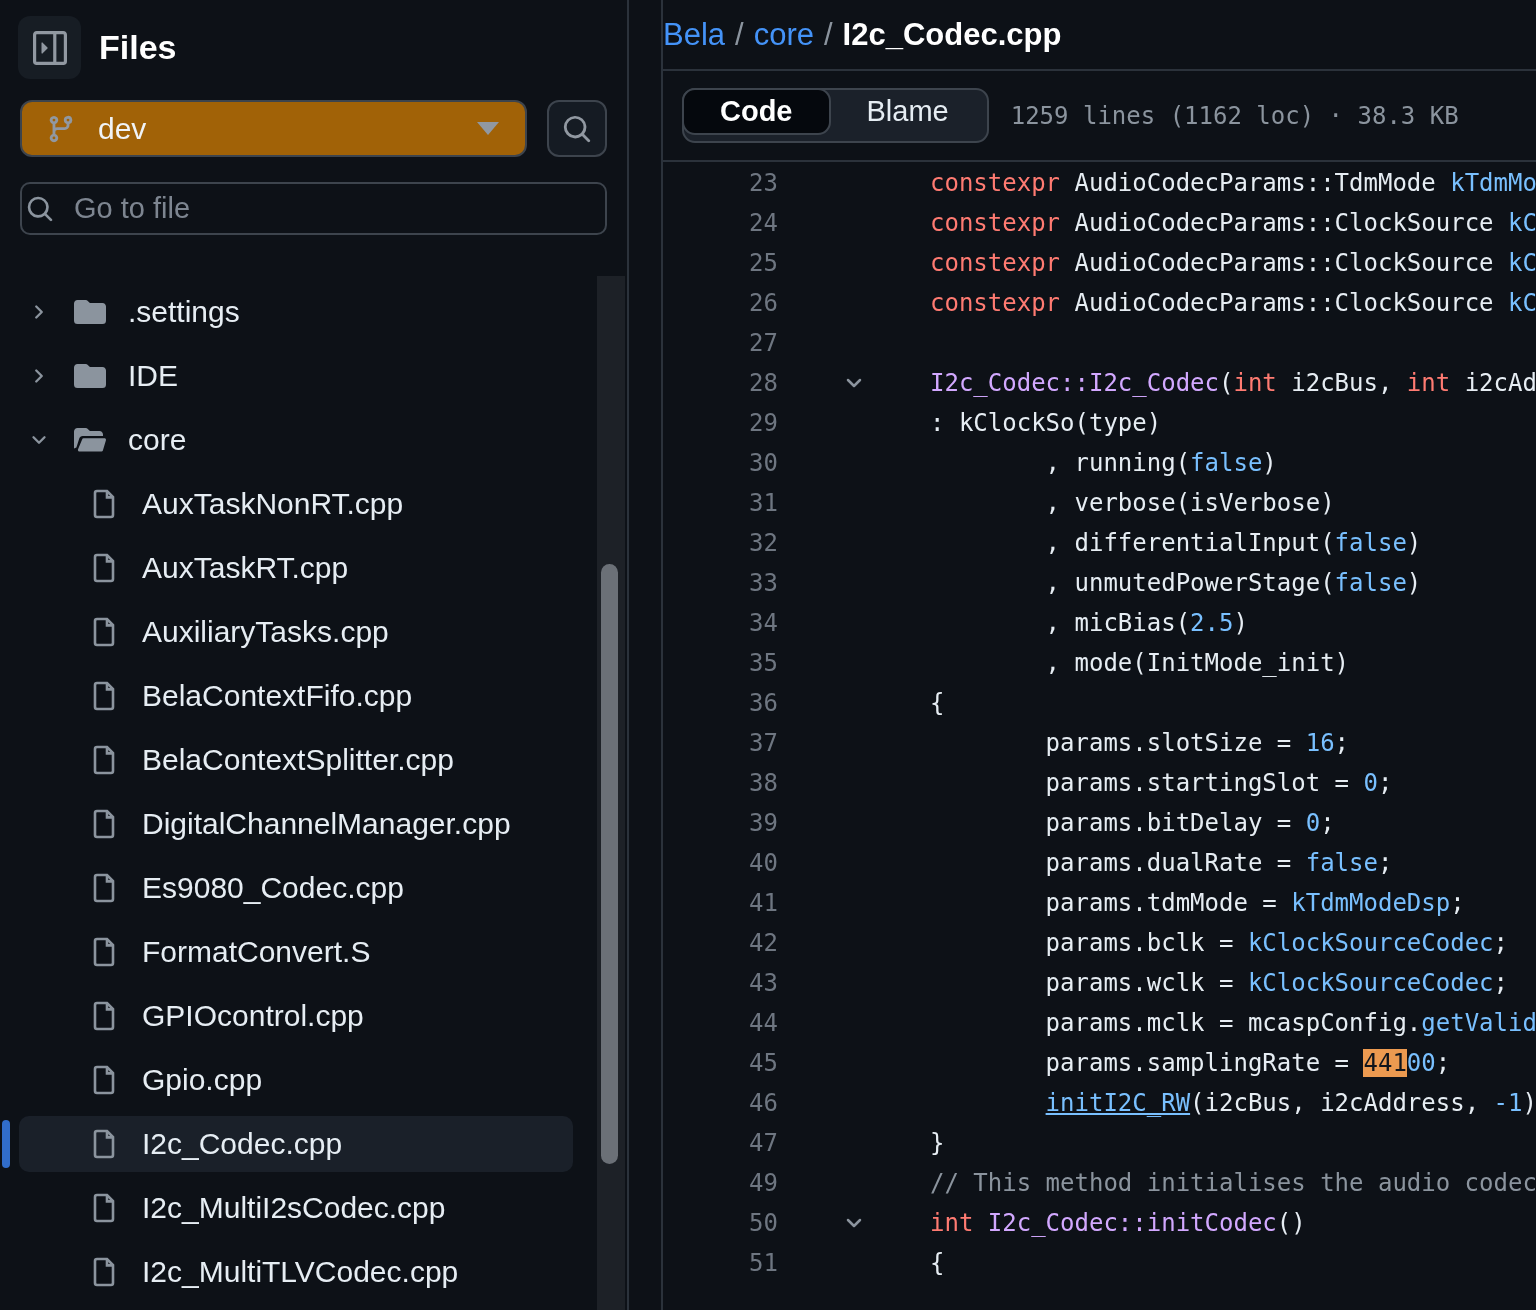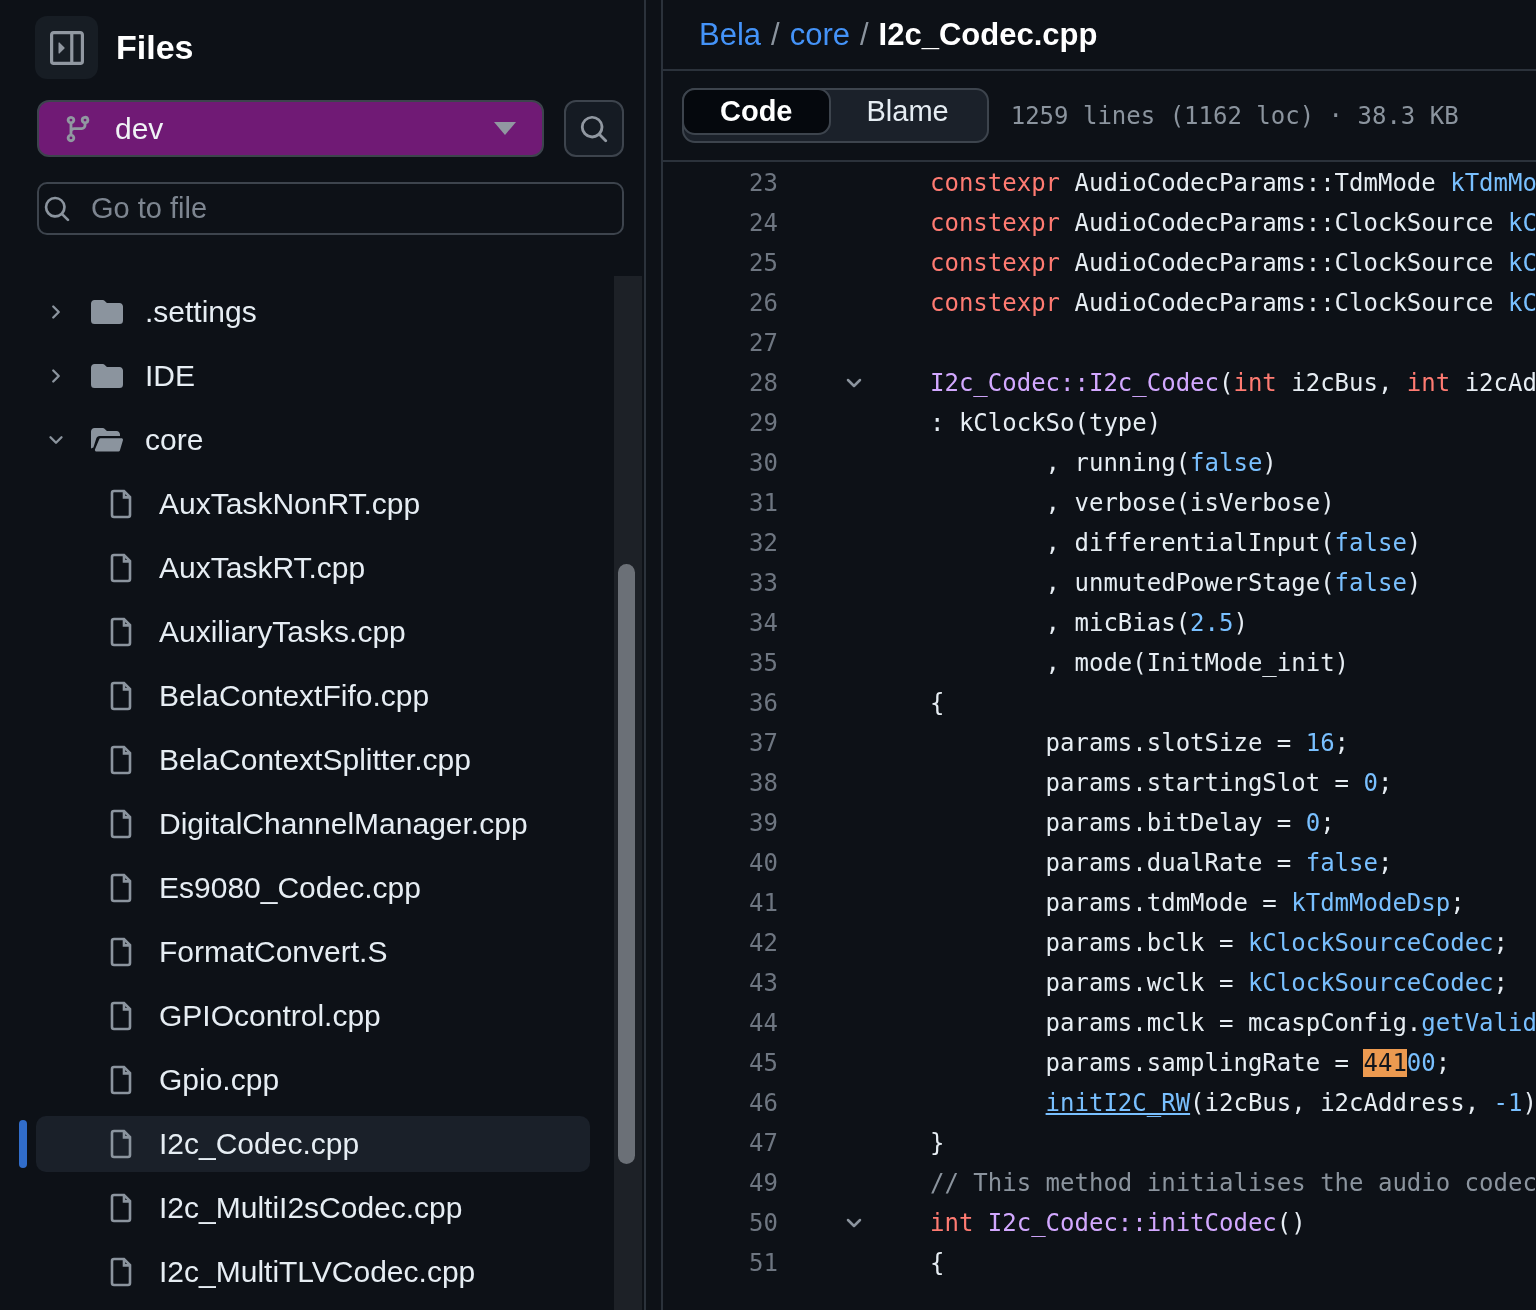--- a/index.html
+++ b/index.html
@@ -10,29 +10,29 @@
     color:#e6edf3;
     position:relative;
   }
   :root{
     --c-accent:#316dca; --c-link:#4493f8; --c-match_bg:#ec9a50; --c-match_fg:#10151c;
     --c-keyword:#ff7b72; --c-constant:#79c0ff; --c-entity:#d2a8ff; --c-comment:#8b949e;
     --border:#2b323b; --muted:#8b949e;
   }
 
   
-  .sidebar{ position:absolute; left:17px; top:0; width:629px; height:1310px;
+  .sidebar{ position:absolute; left:0; top:0; width:629px; height:1310px;
             border-right:2px solid var(--border); background:#0d1117; }
   .sb-head{ display:flex; align-items:center; padding:16px 0 0 18px; }
   .collapse-btn{ width:63px; height:63px; border-radius:12px; background:#171d24;
                  display:flex; align-items:center; justify-content:center; border:none; cursor:pointer; }
   .collapse-btn svg{ width:34px; height:34px; fill:#9198a1; }
   .sb-title{ font-size:34px; font-weight:bold; color:#fff; margin-left:18px; }
   .sb-controls{ display:flex; gap:20px; padding:21px 20px 0 20px; }
-  .branch-select{ flex:1; height:57px; border:2px solid #3d444d; border-radius:12px; background:#701a75;
+  .branch-select{ flex:1; height:57px; border:2px solid #3d444d; border-radius:12px; background:#a16207;
                   display:flex; align-items:center; padding:0 18px 0 24px; cursor:pointer; }
   .branch-select svg{ width:30px; height:30px; fill:#9198a1; flex:none; }
   .branch-label{ font-size:30px; color:#f0f3f6; margin-left:22px; flex:1; }
   .caret{ width:0; height:0; border-left:11px solid transparent; border-right:11px solid transparent;
           border-top:13px solid #9198a1; margin-right:8px; }
   .search-btn{ width:60px; height:57px; border:2px solid #3d444d; border-radius:12px; background:#151b23;
                display:flex; align-items:center; justify-content:center; cursor:pointer; }
   .search-btn svg{ width:30px; height:30px; fill:#9198a1; }
   .goto{ margin:25px 20px 0 20px; height:53px; border:2px solid #3d444d; border-radius:10px;
          display:flex; align-items:center; padding:0 4px; cursor:text; }
@@ -53,21 +53,21 @@
   .trow.sel::after{ content:""; position:absolute; left:2px; width:8px; top:8px; bottom:8px;
                     border-radius:5px; background:var(--c-accent); }
   .trow{ z-index:0; }
 
   .sb-scroll-track{ position:absolute; right:2px; top:276px; width:28px; bottom:0; background:#1d2127; }
   .sb-scroll-thumb{ position:absolute; right:7px; top:288px; width:17px; height:600px;
                     background:#6b7077; border-radius:9px; cursor:grab; }
 
   
   .main{ position:absolute; left:661px; top:0; right:0; bottom:0; border-left:2px solid var(--border); }
-  .crumb-row{ height:71px; border-bottom:2px solid var(--border); display:flex; align-items:center; padding-left:36px; }
+  .crumb-row{ height:71px; border-bottom:2px solid var(--border); display:flex; align-items:center; }
   .crumb{ font-size:31px; }
   .crumb a{ color:var(--c-link); text-decoration:none; cursor:pointer; }
   .crumb .sep{ color:#8b949e; padding:0 10px; }
   .crumb .file{ color:#fff; font-weight:bold; }
 
   .tool-row{ height:91px; border-bottom:2px solid var(--border); display:flex; align-items:center; padding-left:19px; }
   .seg{ display:flex; height:55px; border:2px solid #3d444d; border-radius:13px; background:#1b212a; overflow:visible; }
   .seg-btn{ height:47px; margin:-2px 0 0 -2px; border-radius:13px; border:2px solid transparent;
             background:transparent; color:#e6edf3; font-size:29px; padding:0 36px;
             display:flex; align-items:center; cursor:pointer; font-family:inherit; }

